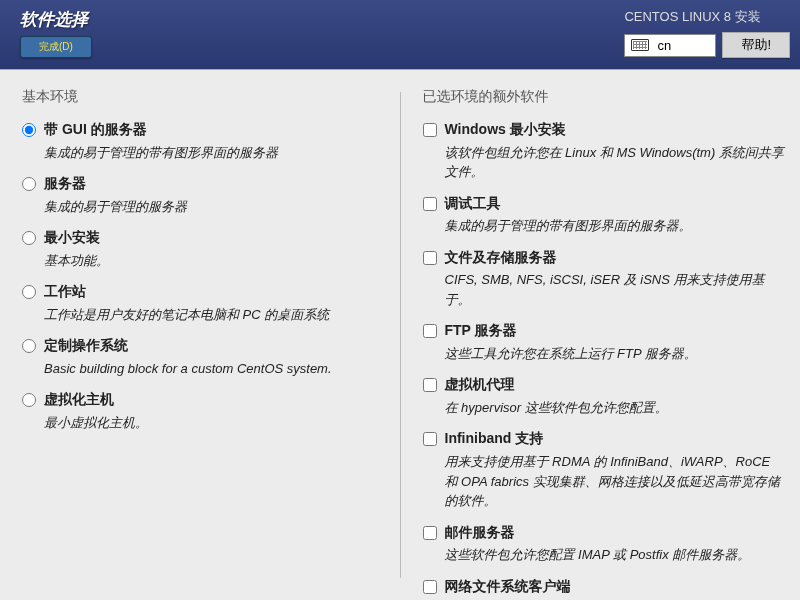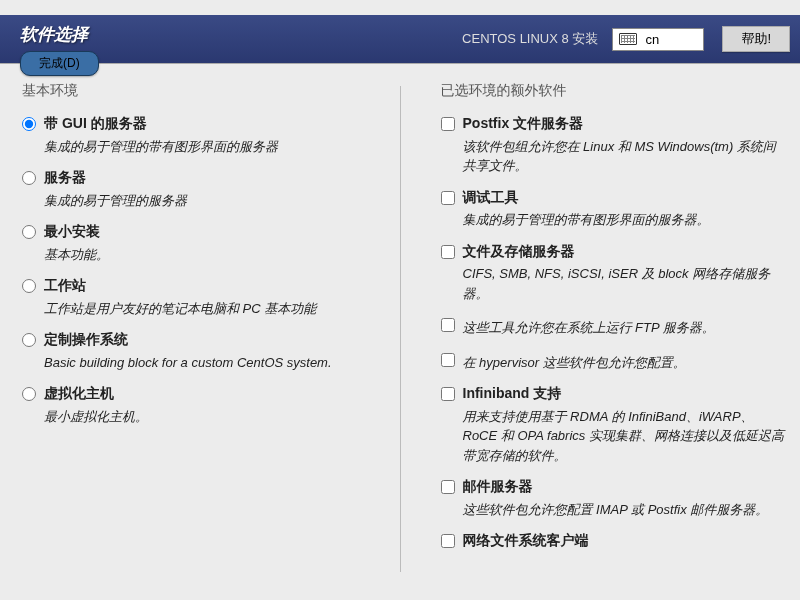--- a/index.html
+++ b/index.html
@@ -1,28 +1,28 @@
 <!DOCTYPE html>
 <html><head>
   <meta charset="utf-8">
   <style>
     * { margin: 0; padding: 0; box-sizing: border-box; }
     body { font-family: "Microsoft YaHei", "PingFang SC", sans-serif; font-size: 13px; background: #ececec; width: 800px; height: 600px; overflow: hidden; }
-    .header { background: #2c3e78; background: linear-gradient(to bottom, #3a4a85 0%, #2a3870 100%); height: 49px; display: flex; justify-content: space-between; color: white; position: relative; border-bottom: 1px solid #aaa; margin-top: 15px; }
+    .header { background: #2c3e78; background: linear-gradient(to bottom, #3a4a85 0%, #2a3870 100%); height: 70px; display: flex; justify-content: space-between; color: white; position: relative; border-bottom: 1px solid #aaa; }
     .header-left { padding: 8px 20px; }
     .header-title { font-size: 17px; font-weight: bold; font-style: italic; text-shadow: 1px 1px 2px rgba(0,0,0,0.5); margin-bottom: 5px; }
-    .done-btn { background: #3a6ea5; border: 1px solid #1a3a5a; color: #000000; padding: 3px 18px; font-size: 12px; border-radius: 10px; cursor: pointer; box-shadow: 0 1px 2px rgba(0,0,0,0.3); }
-    .header-right { display: flex; align-items: center; padding: 8px 10px; gap: 6px; }
+    .done-btn { background: #3a6ea5; border: 1px solid #1a3a5a; color: #fde047; padding: 3px 18px; font-size: 10px; border-radius: 3px; cursor: pointer; box-shadow: 0 1px 2px rgba(0,0,0,0.3); }
+    .header-right { display: flex; flex-direction: column; align-items: flex-start; padding: 8px 10px; gap: 6px; }
     .install-label { font-size: 13px; color: #ddd; padding-right: 8px; }
-    .header-controls { display: flex; gap: 18px; align-items: center; }
+    .header-controls { display: flex; gap: 6px; align-items: center; }
     .lang-box { background: white; color: black; padding: 3px 10px 3px 6px; display: flex; align-items: center; gap: 8px; border: 1px solid #888; min-width: 92px; font-size: 13px; }
     .keyboard-icon { width: 18px; height: 12px; border: 1px solid #333; border-radius: 1px; position: relative; display: inline-block; }
     .keyboard-icon::before { content: ""; position: absolute; top: 1px; left: 1px; right: 1px; bottom: 1px; background: repeating-linear-gradient(to right, #333 0 1px, transparent 1px 3px), repeating-linear-gradient(to bottom, #333 0 1px, transparent 1px 3px); opacity: 0.6; }
     .help-btn { background: #d8d8d8; border: 1px solid #aaa; color: #000000; padding: 3px 18px; font-size: 13px; cursor: pointer; box-shadow: 0 1px 1px rgba(0,0,0,0.2); }
-    .content { display: flex; height: calc(600px - 70px); gap: 18px; }
+    .content { display: flex; height: calc(600px - 70px); }
     .column { flex: 1; padding: 18px 14px 18px 22px; overflow-y: auto; }
     .column-left { border-right: none; }
     .divider { width: 1px; background: #bbb; margin: 22px 0; }
     .section-title { font-size: 14px; color: #555; margin-bottom: 14px; font-weight: normal; }
     .option-row { display: flex; align-items: flex-start; gap: 8px; margin-bottom: 12px; }
     .option-body { flex: 1; padding-top: 0; }
     .option-label { font-weight: bold; font-size: 14px; color: #222; line-height: 1.4; }
     .option-desc { font-size: 13px; color: #222; margin-top: 3px; line-height: 1.5; font-style: italic; }
     input[type="radio"], input[type="checkbox"] { margin-top: 3px; width: 14px; height: 14px; cursor: pointer; flex-shrink: 0; }
     .column::-webkit-scrollbar { width: 10px; }
@@ -71,21 +71,21 @@
           <input type="radio" name="base-env" style="">
           <div class="option-body">
             <div class="option-label">最小安装</div>
             <div class="option-desc">基本功能。</div>
           </div>
         </div>
         <div class="option-row">
           <input type="radio" name="base-env" style="">
           <div class="option-body">
             <div class="option-label">工作站</div>
-            <div class="option-desc">工作站是用户友好的笔记本电脑和 PC 基本功能</div>
+            <div class="option-desc">工作站是用户友好的笔记本电脑和 PC 的桌面系统</div>
           </div>
         </div>
         <div class="option-row">
           <input type="radio" name="base-env" style="">
           <div class="option-body">
             <div class="option-label">定制操作系统</div>
             <div class="option-desc">Basic building block for a custom CentOS system.</div>
           </div>
         </div>
         <div class="option-row">
@@ -97,47 +97,49 @@
         </div>
       </div>
   </div>
   <div class="divider"></div>
   <div class="column">
     <div class="section-title">已选环境的额外软件</div>
     <div id="addons-list">
         <div class="option-row">
           <input type="checkbox" style="">
           <div class="option-body">
-            <div class="option-label">Postfix 文件服务器</div>
+            <div class="option-label">Windows 最小安装</div>
             <div class="option-desc">该软件包组允许您在 Linux 和 MS Windows(tm) 系统间共享文件。</div>
           </div>
         </div>
         <div class="option-row">
           <input type="checkbox" style="">
           <div class="option-body">
             <div class="option-label">调试工具</div>
             <div class="option-desc">集成的易于管理的带有图形界面的服务器。</div>
           </div>
         </div>
         <div class="option-row">
           <input type="checkbox" style="">
           <div class="option-body">
             <div class="option-label">文件及存储服务器</div>
-            <div class="option-desc">CIFS, SMB, NFS, iSCSI, iSER 及 block 网络存储服务器。</div>
+            <div class="option-desc">CIFS, SMB, NFS, iSCSI, iSER 及 iSNS 用来支持使用基于。</div>
           </div>
         </div>
         <div class="option-row">
           <input type="checkbox" style="">
           <div class="option-body">
+            <div class="option-label">FTP 服务器</div>
             <div class="option-desc">这些工具允许您在系统上运行 FTP 服务器。</div>
           </div>
         </div>
         <div class="option-row">
           <input type="checkbox" style="">
           <div class="option-body">
+            <div class="option-label">虚拟机代理</div>
             <div class="option-desc">在 hypervisor 这些软件包允许您配置。</div>
           </div>
         </div>
         <div class="option-row">
           <input type="checkbox" style="">
           <div class="option-body">
             <div class="option-label">Infiniband 支持</div>
             <div class="option-desc">用来支持使用基于 RDMA 的 InfiniBand、iWARP、RoCE 和 OPA fabrics 实现集群、网格连接以及低延迟高带宽存储的软件。</div>
           </div>
         </div>

